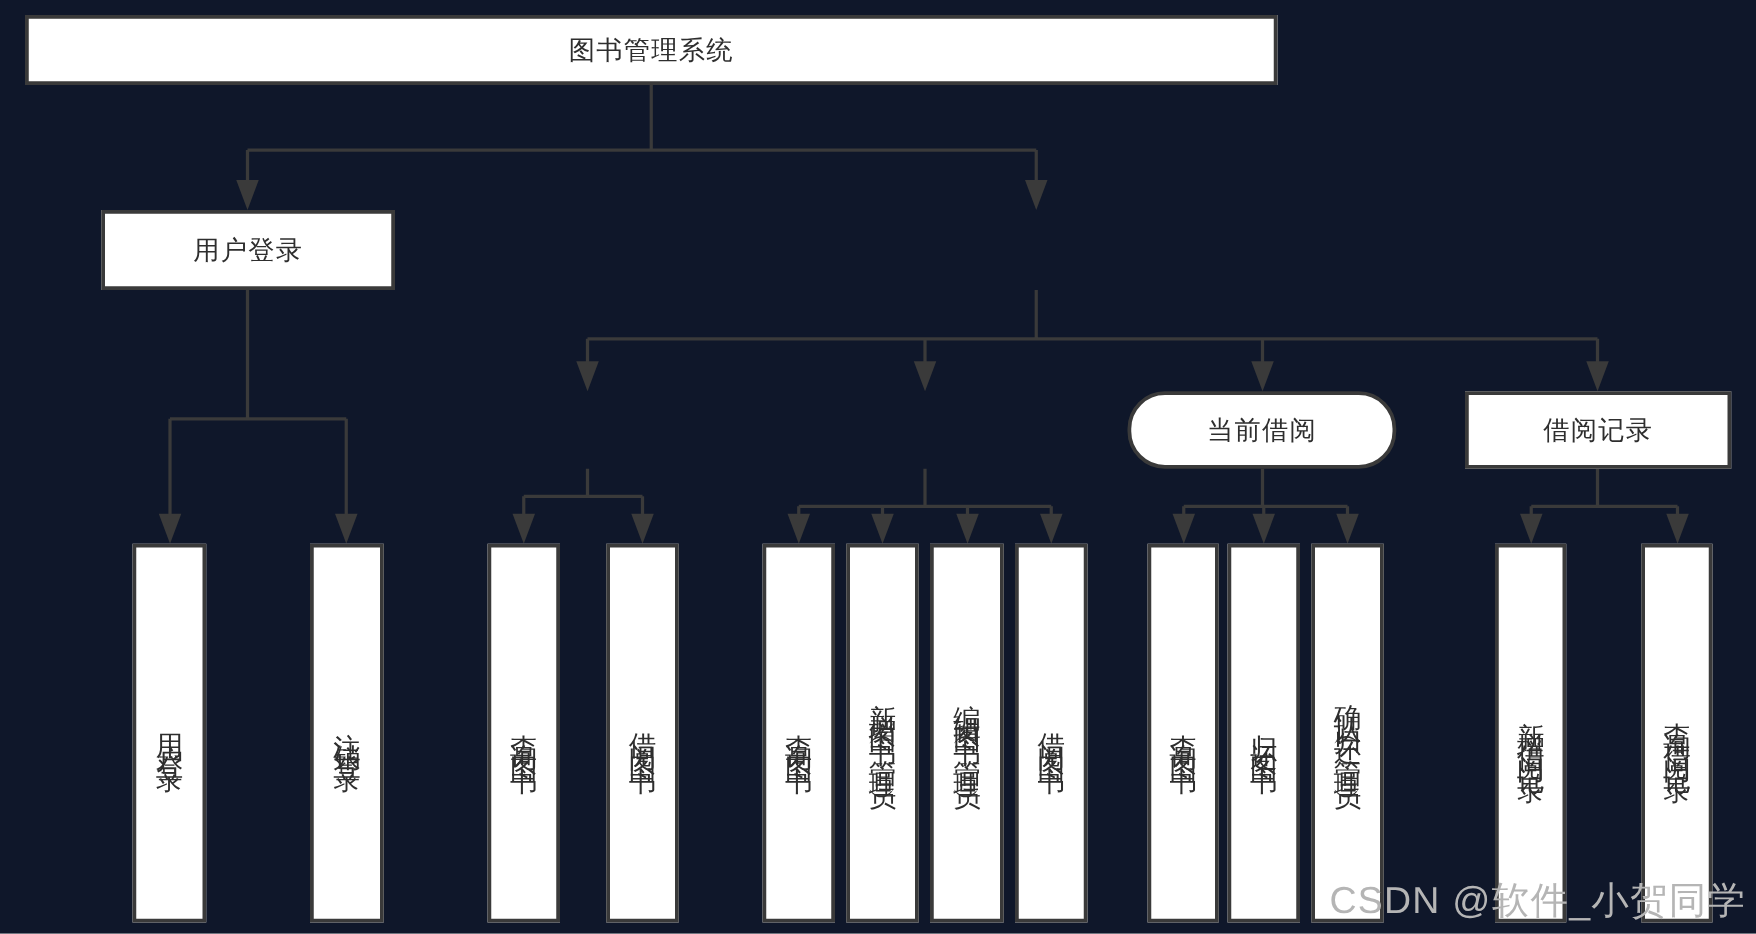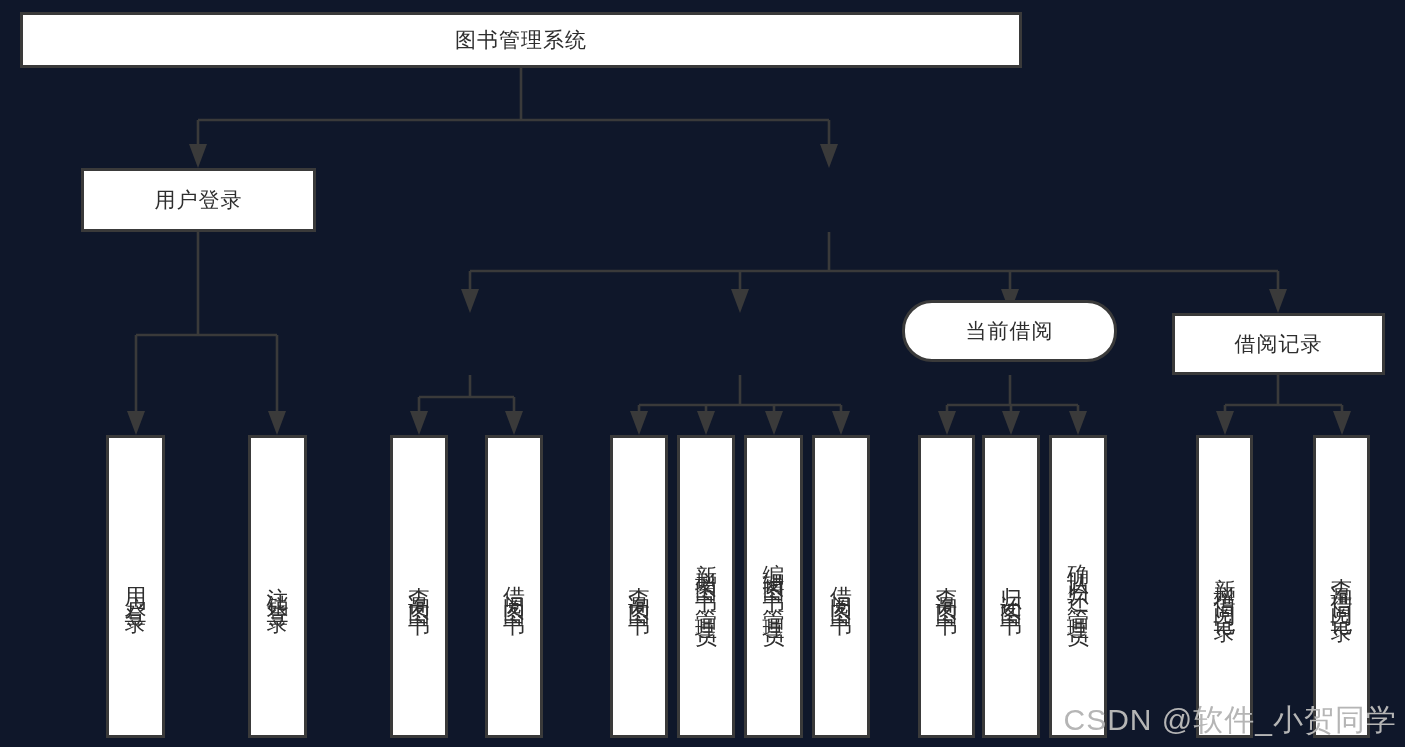--- a/index.html
+++ b/index.html
@@ -97,21 +97,21 @@
   </svg>
 
   <div class="node hnode" style="left:20px; top:12px; width:1002px; height:56px;">
     <span>图书管理系统</span>
   </div>
 
   <div class="node hnode" style="left:81px; top:168px; width:235px; height:64px;">
     <span>用户登录</span>
   </div>
 
-  <div class="node hnode" style="left:902px; top:300px; width:215px; height:62px;border-radius:30px;">
+  <div class="node hnode" style="left:902px; top:313px; width:215px; height:62px;border-radius:30px;">
     <span>当前借阅</span>
   </div>
   <div class="node hnode" style="left:1172px; top:313px; width:213px; height:62px;">
     <span>借阅记录</span>
   </div>
 
   <div class="node vnode" style="left:106px; top:435px; width:59px; height:303px;">
     <span>用户登录</span>
   </div>
   <div class="node vnode" style="left:248px; top:435px; width:59px; height:303px;">

